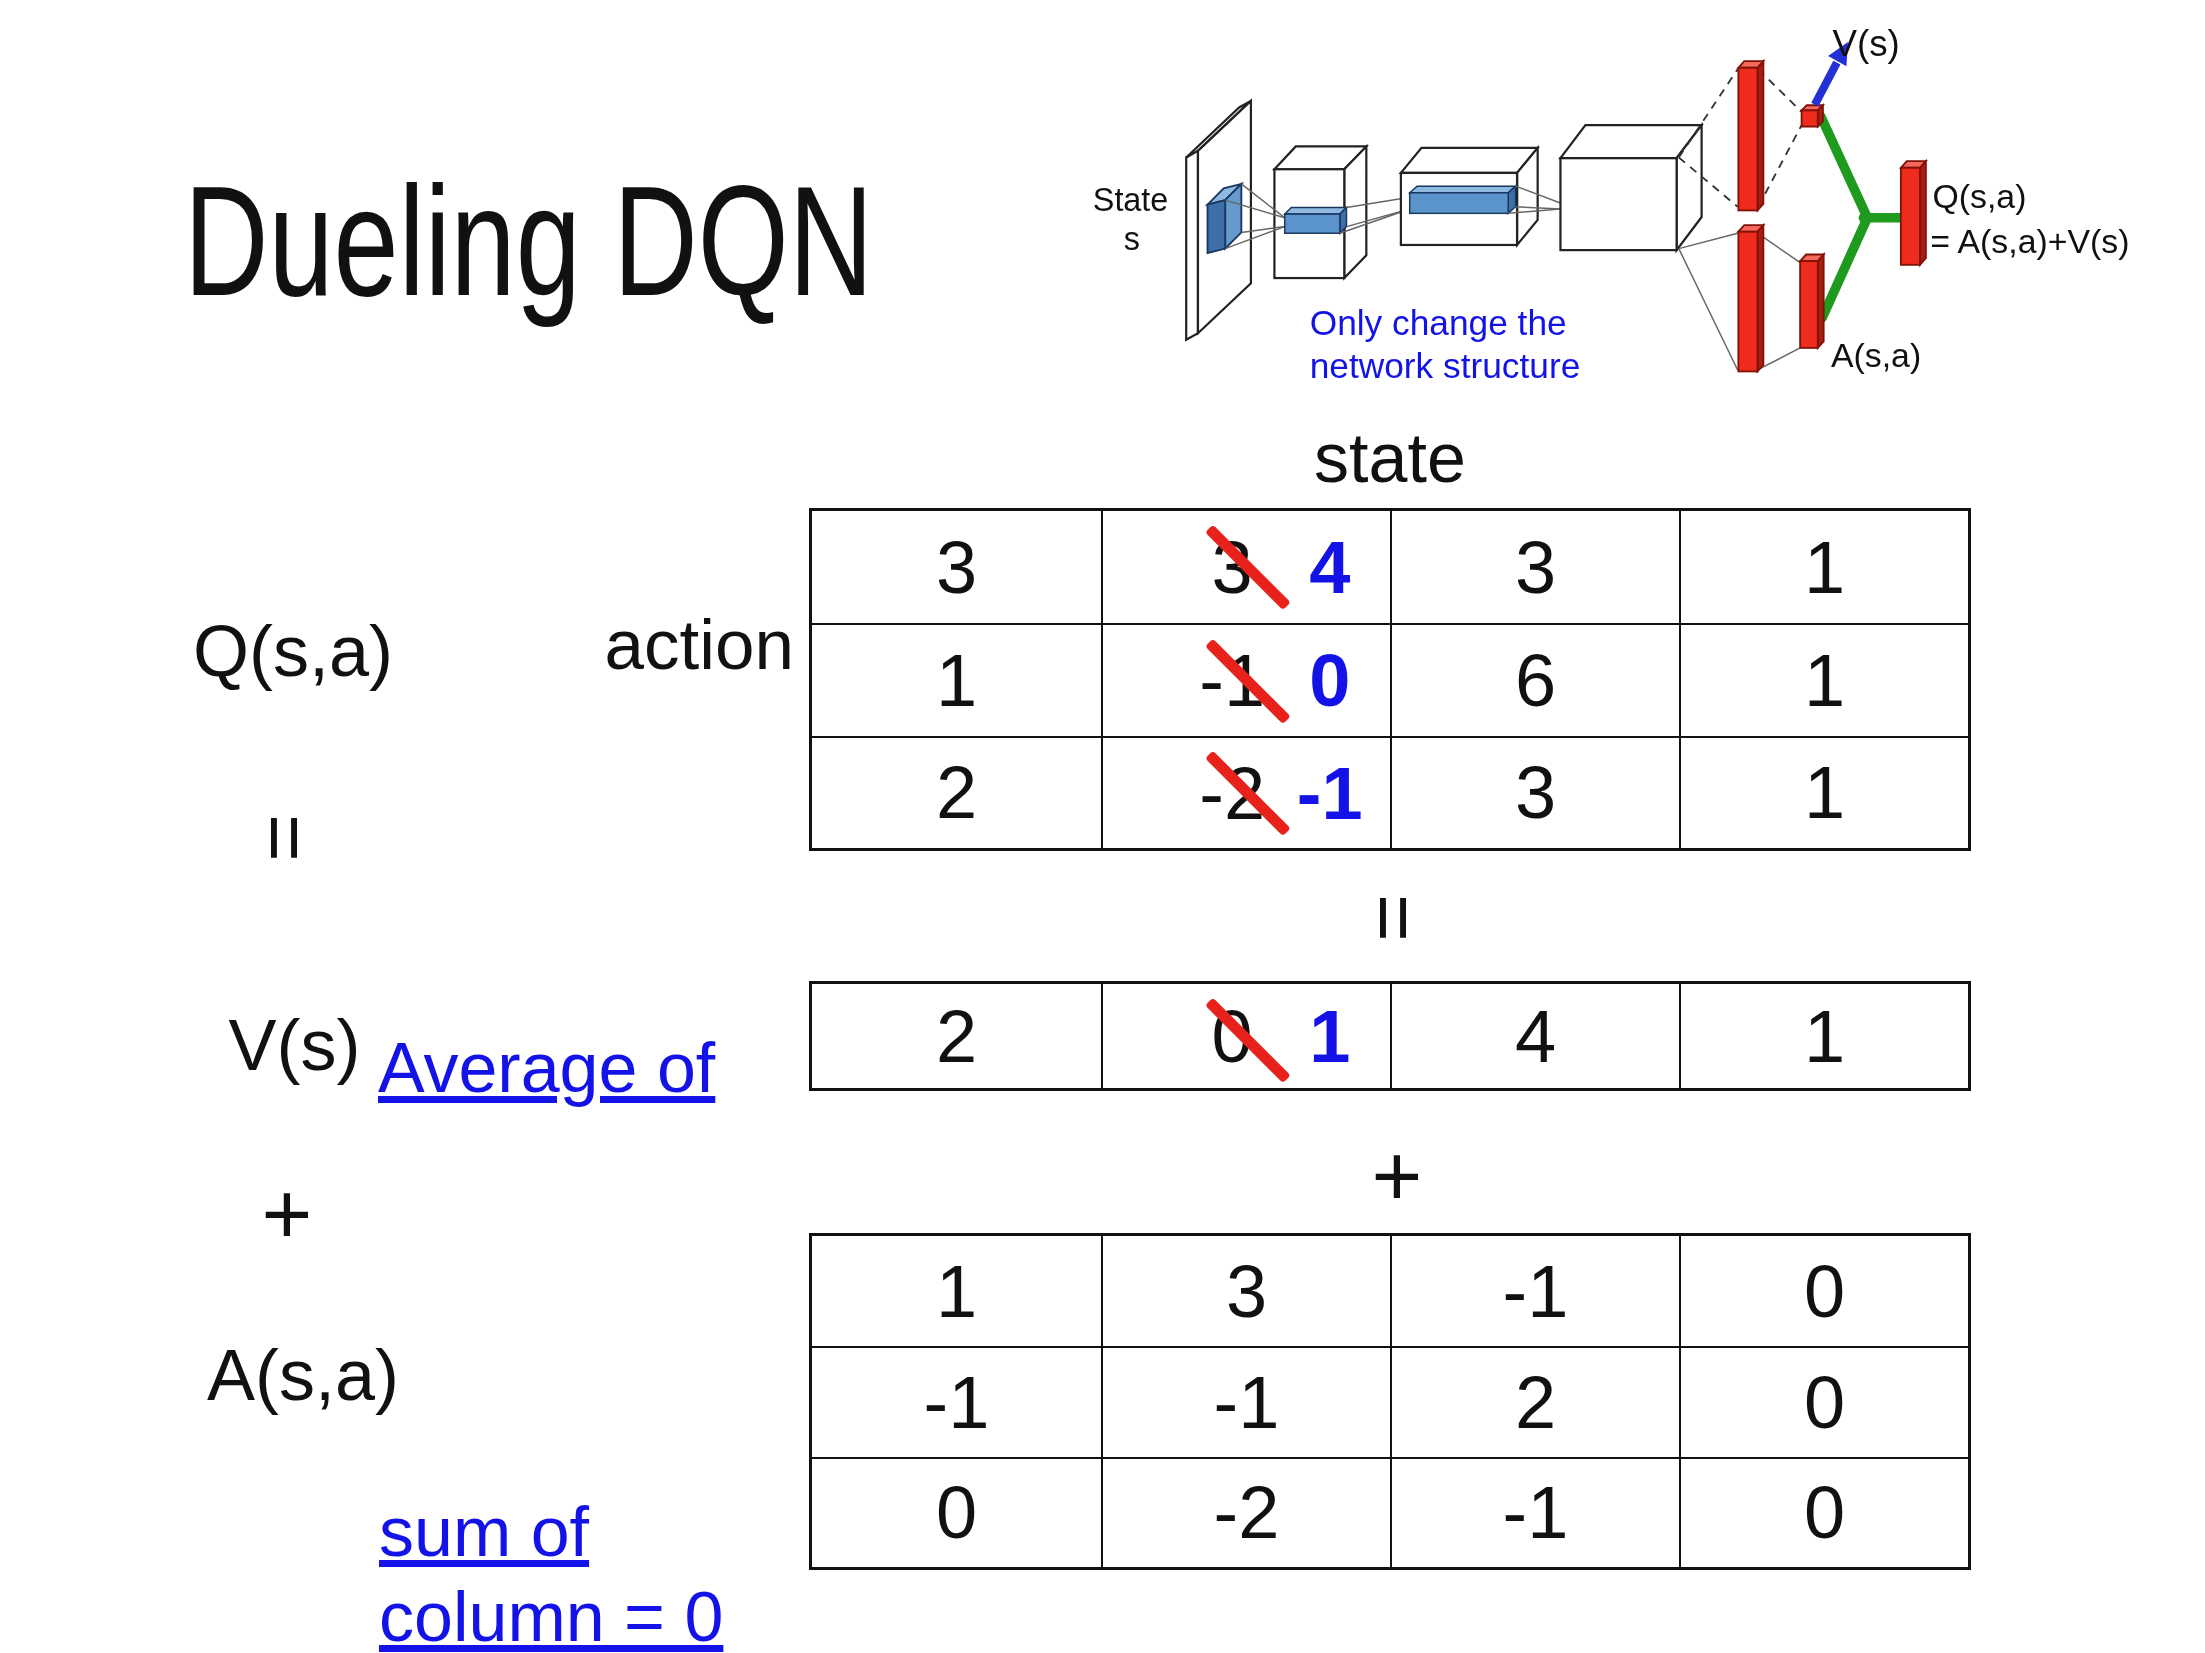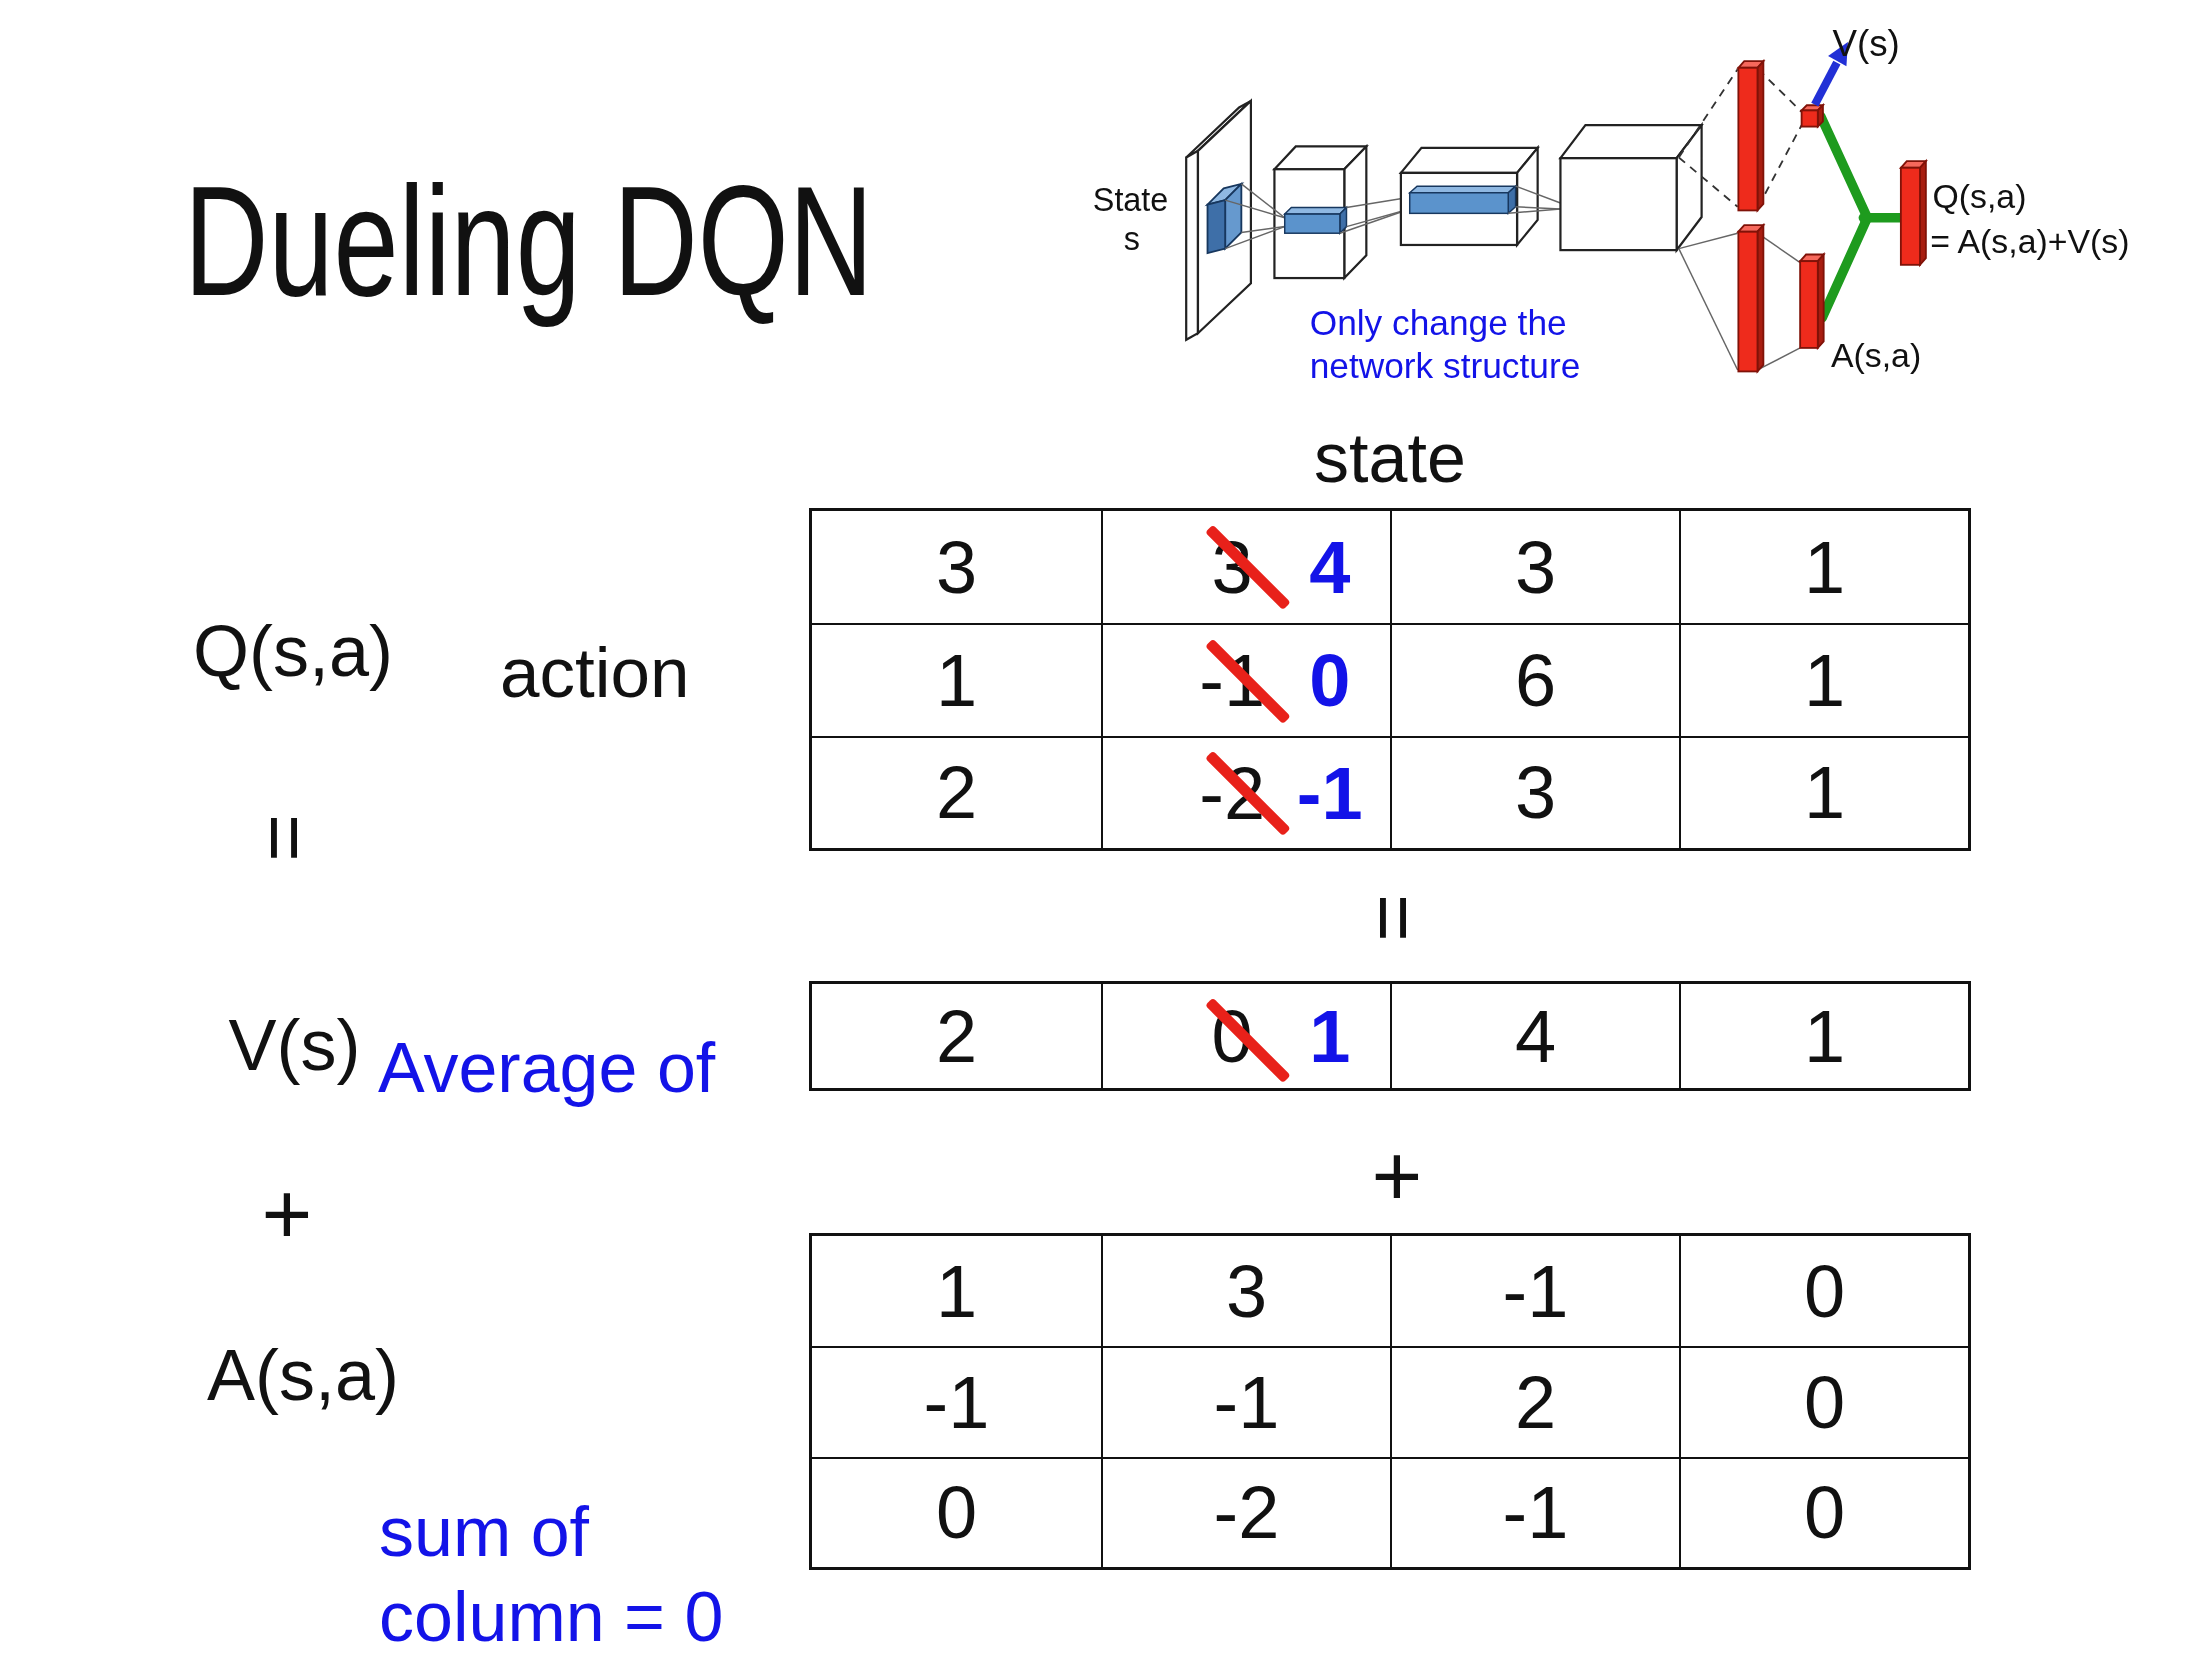--- a/index.html
+++ b/index.html
@@ -2,32 +2,32 @@
 <html style="font-size:11.8px"><head>
 <meta charset="utf-8">
 <style>
   html,body{margin:0;padding:0;background:#fff;}
   .slide{position:relative;width:2205px;height:1654px;background:#ffffff;overflow:hidden;
          font-family:"Liberation Sans",sans-serif;color:#111;}
   .title{position:absolute;left:184px;top:163px;margin:0;font-size:156px;font-weight:400;
          color:#111;white-space:nowrap;transform:scaleX(.75);transform-origin:0 0;line-height:1;}
   .lbl{position:absolute;white-space:nowrap;line-height:1.1;}
   .q-lbl{left:193px;top:612px;font-size:72px;}
-  .action-lbl{left:500px;top:634px;width:294px;text-align:left;font-size:71px;}
+  .action-lbl{left:500px;top:606px;width:294px;text-align:right;font-size:71px;}
   .state-lbl{left:809px;top:420px;width:1162px;text-align:center;font-size:70px;}
   .v-lbl{left:221px;top:1006px;width:147px;text-align:center;font-size:72px;}
   .a-lbl{left:207px;top:1336px;font-size:72px;}
   .sym{position:absolute;width:88px;height:88px;display:flex;align-items:center;
        justify-content:center;font-size:82px;line-height:1;}
   .rot{transform:rotate(90deg);}
   .eq-left{left:241px;top:794px;}
   .eq-center{left:1350px;top:874px;}
   .plus-left{left:243px;top:1169px;font-size:87px;}
   .plus-center{left:1353px;top:1131px;font-size:87px;}
-  .note{position:absolute;color:#1313e8;font-size:70px;line-height:1.22;white-space:nowrap;}
+  .note{position:absolute;color:#1313e8;font-size:70px;line-height:1.22;white-space:nowrap;text-decoration:underline;}
   .avg-note{left:378px;top:1026px;}
   .sum-note{left:379px;top:1490px;}
   .tbl{position:absolute;display:grid;border:3.7px solid #111;box-sizing:border-box;background:#fff;}
   .q-tbl{left:809px;top:508px;width:1162px;height:343px;
          grid-template-rows:repeat(3,1fr);grid-template-columns:repeat(4,1fr);}
   .v-tbl{left:809px;top:981px;width:1162px;height:110px;
          grid-template-rows:1fr;grid-template-columns:repeat(4,1fr);}
   .a-tbl{left:809px;top:1233px;width:1162px;height:337px;
          grid-template-rows:repeat(3,1fr);grid-template-columns:repeat(4,1fr);}
   .cell{position:relative;display:flex;align-items:center;justify-content:center;

